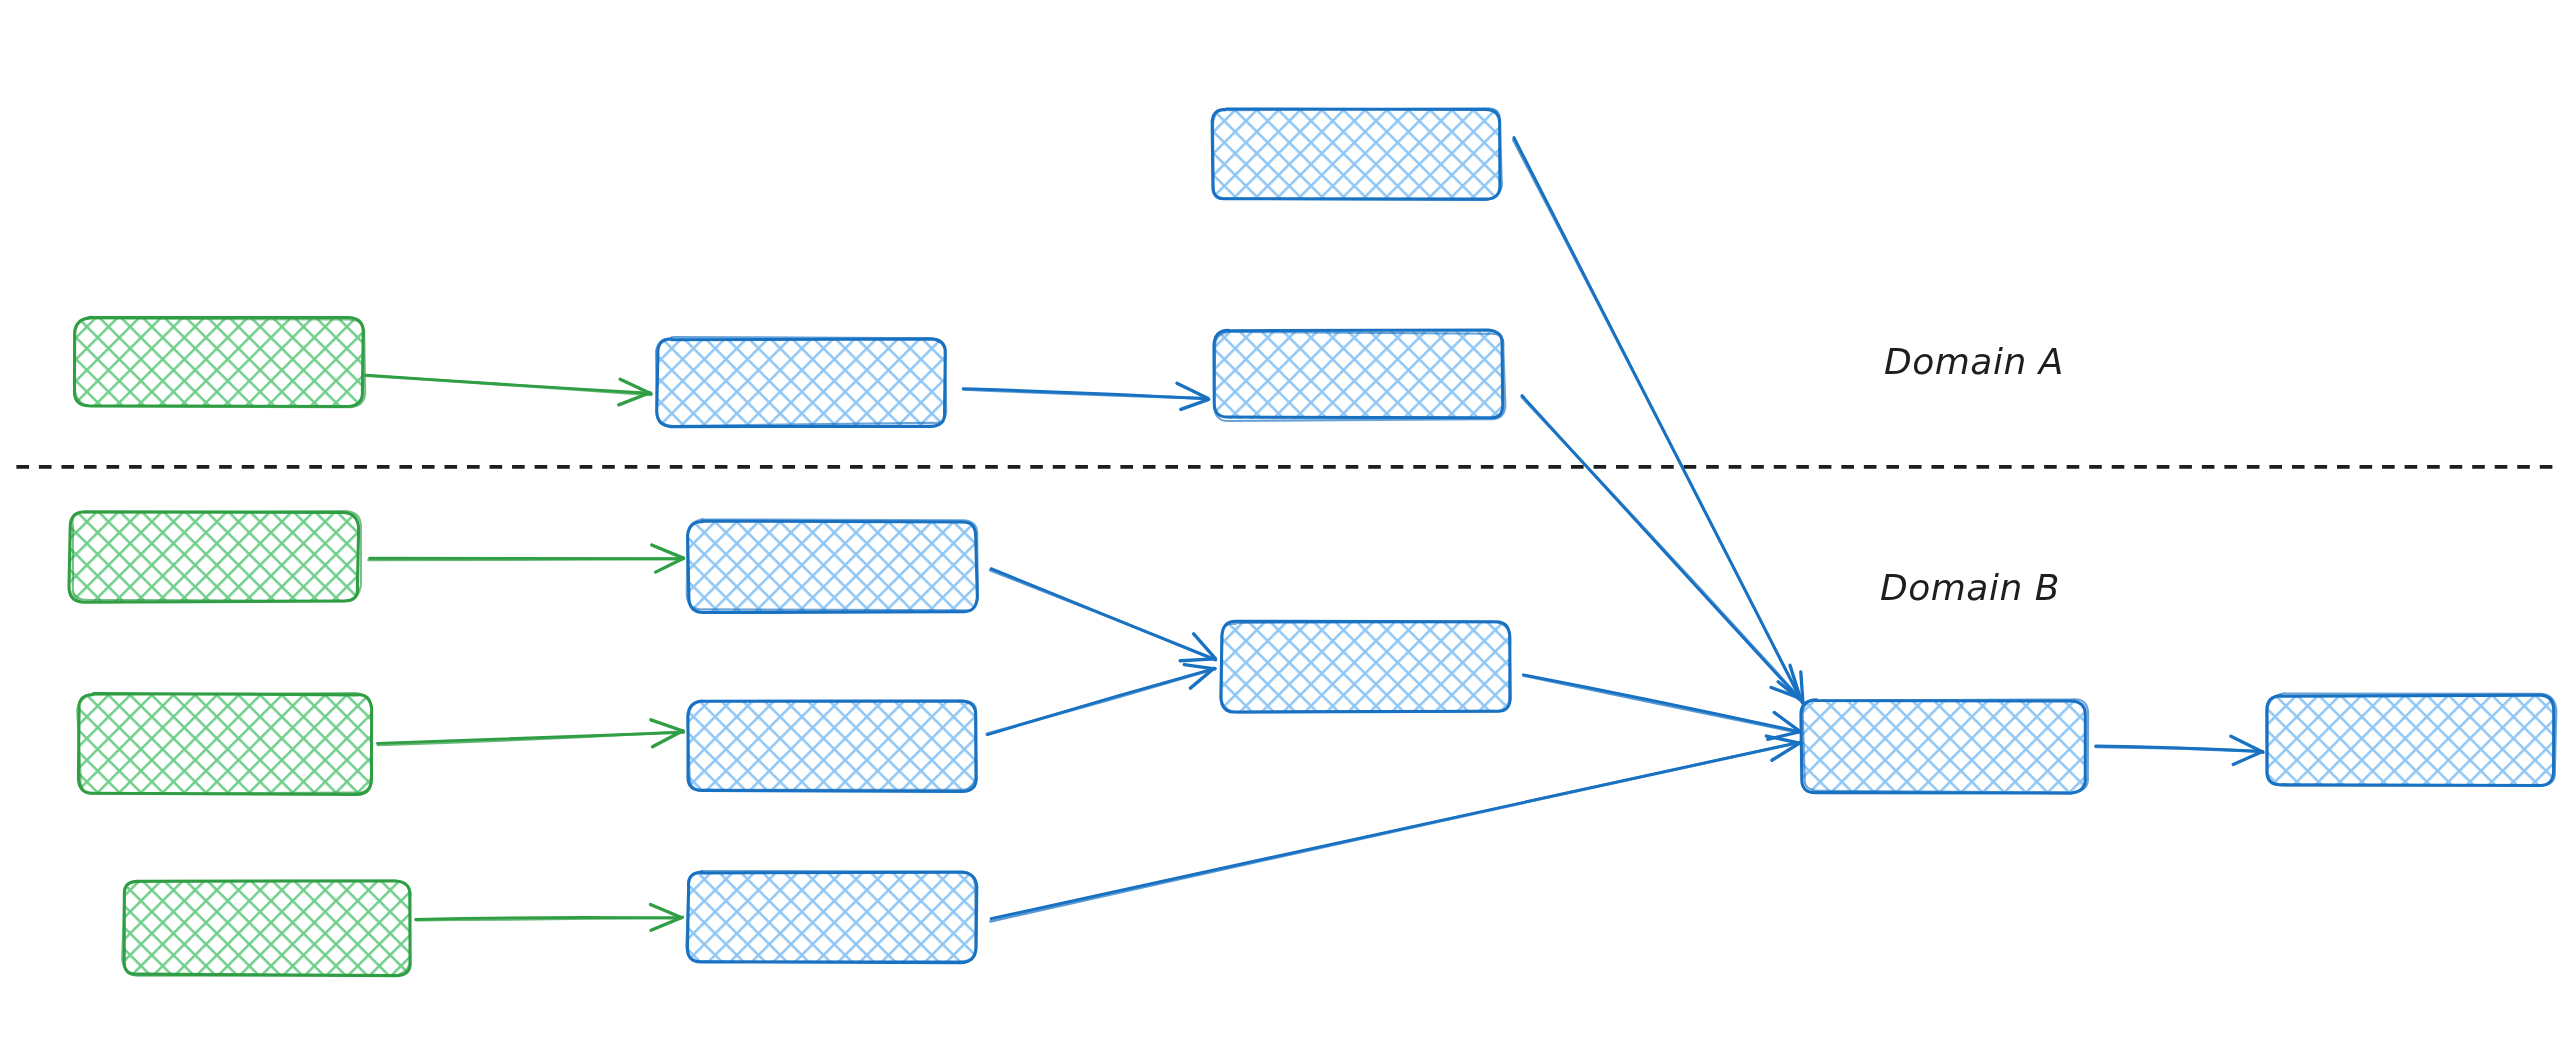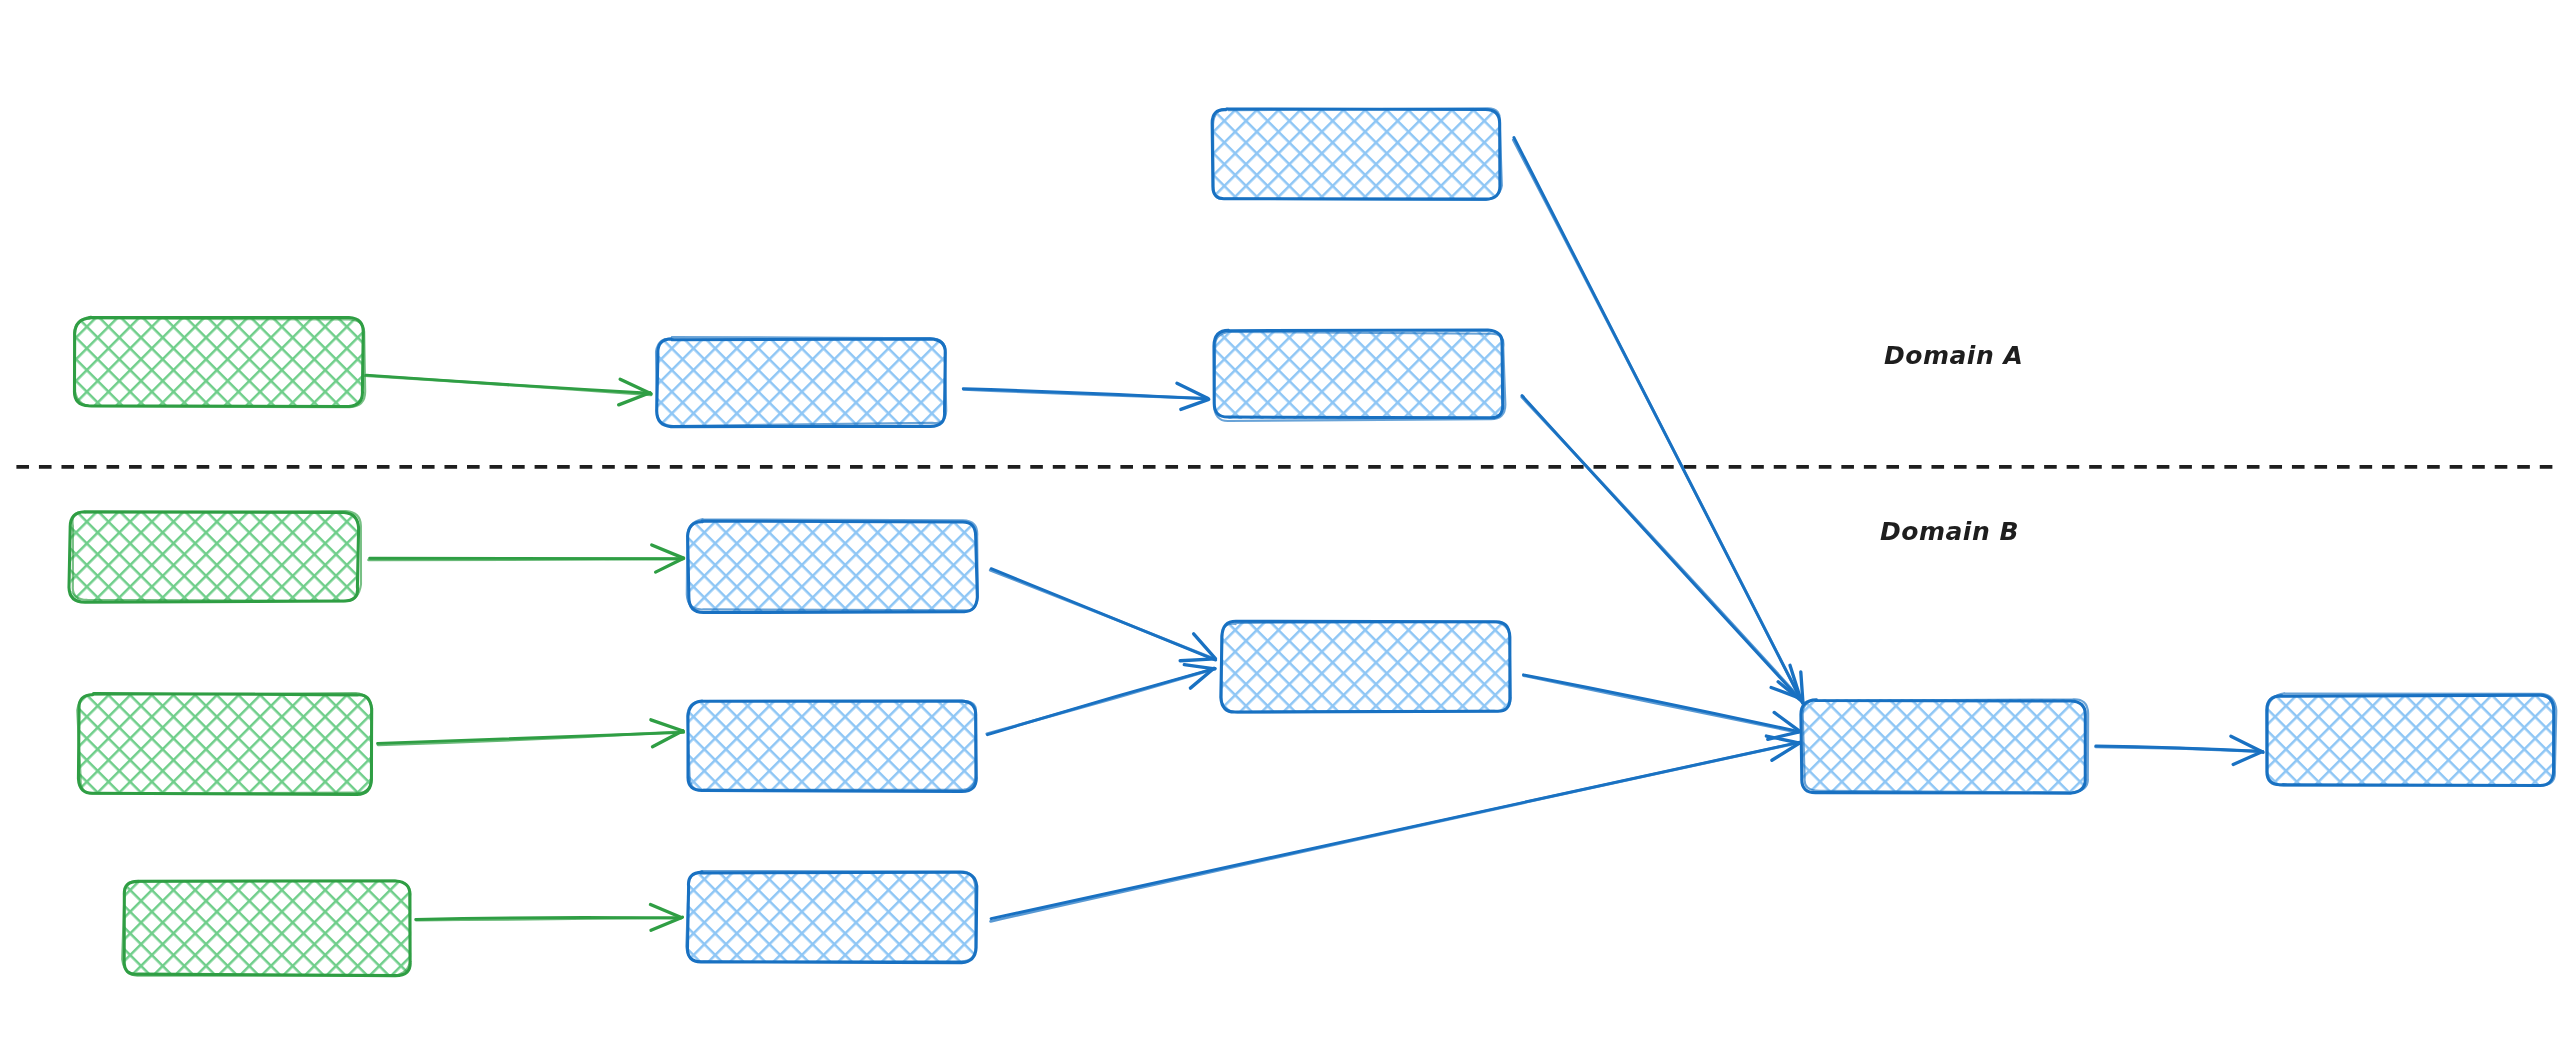--- a/index.html
+++ b/index.html
@@ -22,27 +22,26 @@
     position: absolute;
     top: 0;
     left: 0;
     width: 2576px;
     height: 1049px;
     display: block;
   }
   .domain-label {
     position: absolute;
     font-family: "DejaVu Sans", sans-serif;
-    font-size: 25px;
+    font-size: 36px;
     font-style: italic;
     letter-spacing: 0.5px;
     color: #1e1e1e;
     white-space: nowrap;
     user-select: none;
-    font-weight: bold;
   }
 </style>
 </head>
 <body>
 
 <div id="canvas-wrap">
 
   <svg id="diagram-svg" viewBox="0 0 2858 1164" xmlns="http://www.w3.org/2000/svg">
     <defs>
       <pattern id="hatch-green" width="17" height="17" patternUnits="userSpaceOnUse" patternTransform="rotate(45)">
@@ -198,17 +197,17 @@
         <g>
           <rect x="2516" y="772" width="318" height="100" rx="16" ry="16" fill="url(#hatch-blue)" stroke="none"></rect>
           <path d="M 2531.654923678355 772.5714483751317 L 2817.428720904202 771.3483538158463 Q 2833.209265566575 771.3935423382062 2833.5092285641513 787.8006418714768 L 2833.2965542323873 855.5880850323886 Q 2833.2428978450334 871.7787966261053 2817.6095631131484 871.5673811444395 L 2532.4709396852045 870.6748102669486 Q 2514.775440711284 872.1427080285002 2515.194723225336 855.5457074173938 L 2515.0712719923686 788.4153042805917 Q 2514.7674862866606 771.70969368909 2531.9744284878834 772.1726312887262 Z" fill="none" stroke="#1971c2" stroke-width="3.4" stroke-linecap="round" stroke-linejoin="round" opacity="1"></path>
           <path d="M 2533.6344408147197 769.6092445377304 L 2819.603682925554 770.0264632230748 Q 2835.1657245656315 771.4021002781587 2836.3308666255 788.4592253702037 L 2834.731329729004 855.0569693575878 Q 2836.137377550703 872.7790724772863 2817.301696110937 871.4903329146515 L 2533.7618835472326 871.7359683050477 Q 2515.6492393506924 870.6784542330906 2515.9861014380986 855.4210799467849 L 2515.9950483337025 787.110402895096 Q 2517.344384481639 772.2947322861733 2534.891183188414 769.3723537447734 Z" fill="none" stroke="#1971c2" stroke-width="2.4" stroke-linecap="round" stroke-linejoin="round" opacity="0.65"></path>
         </g>
       </g>
   </svg>
 
   <div id="labels-layer">
       <div class="domain-label" style="left: 1884px; top: 341px;">Domain A</div>
-      <div class="domain-label" style="left: 1880px; top: 517px;">Domain B</div>
+      <div class="domain-label" style="left: 1880px; top: 567px;">Domain B</div>
     </div>
 
 </div>
 
 
 </body></html>

